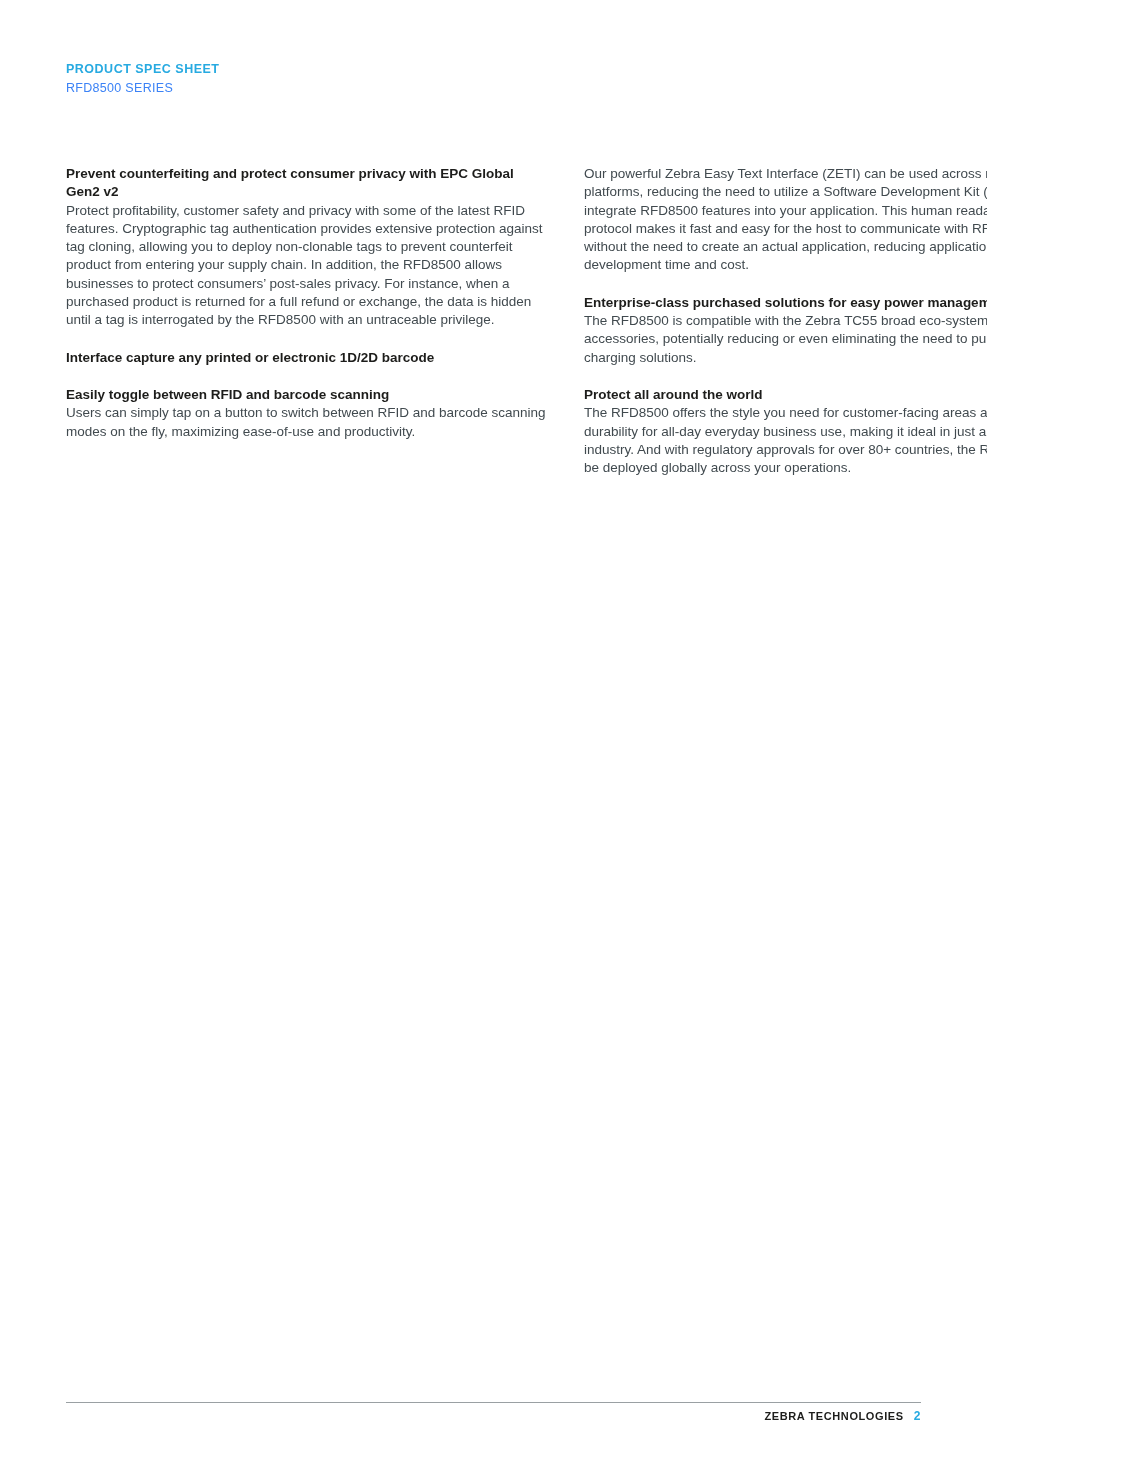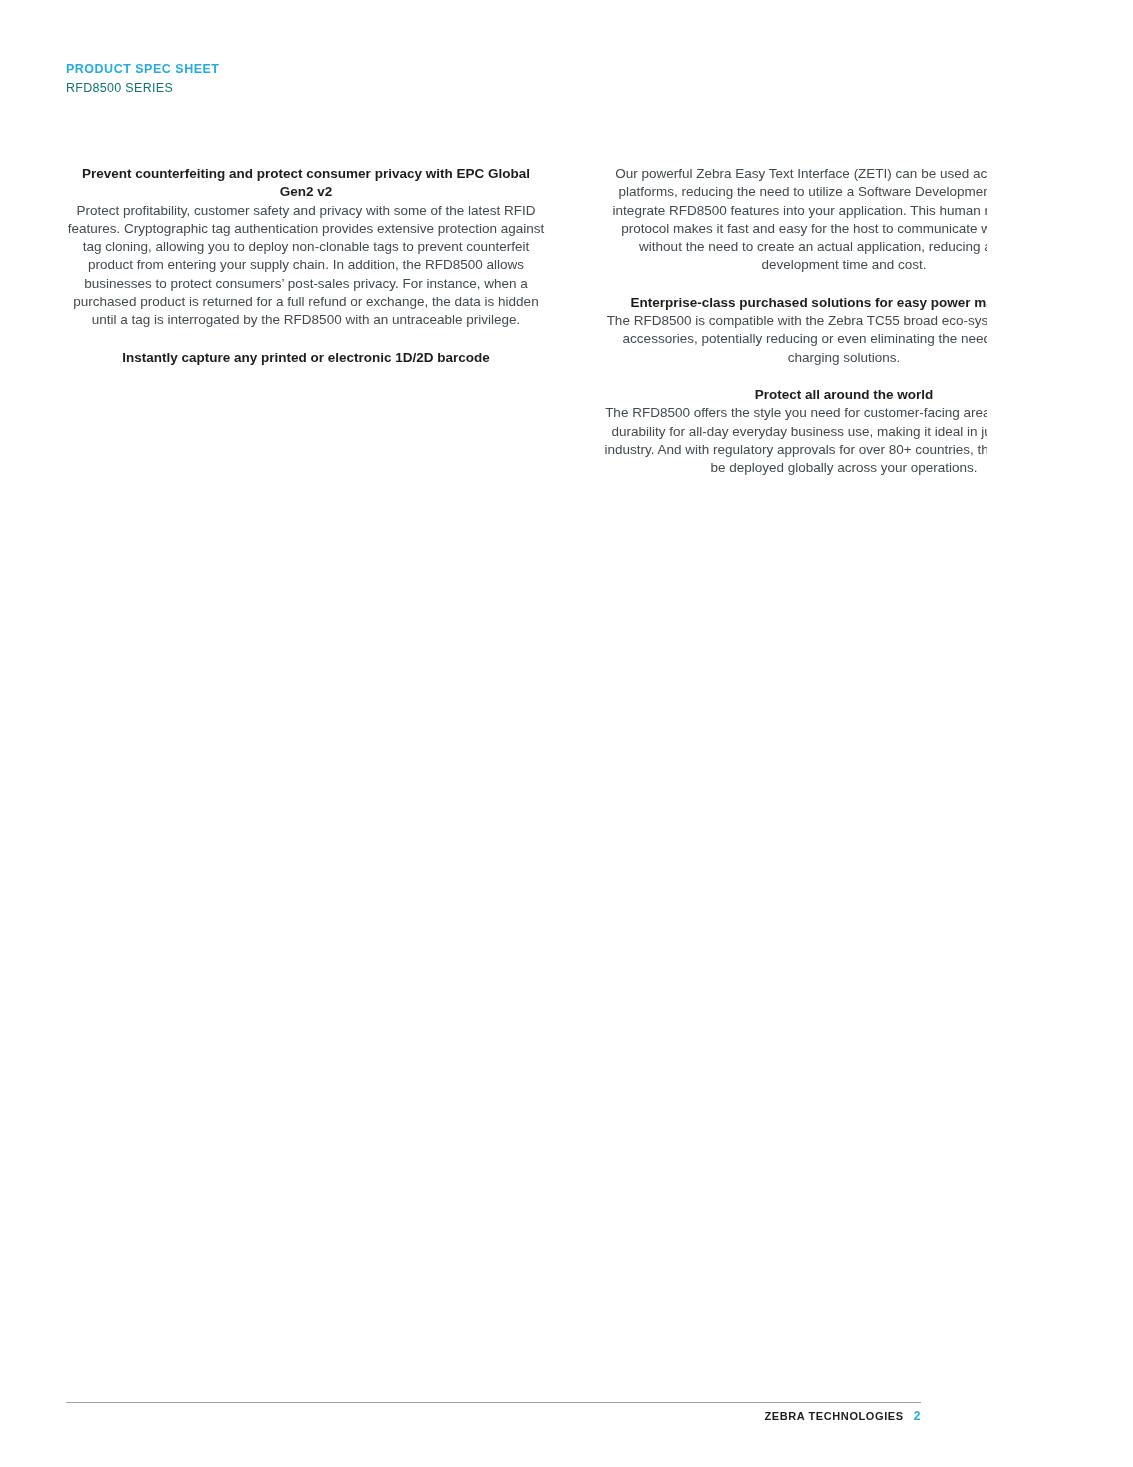--- a/index.html
+++ b/index.html
@@ -21,32 +21,31 @@
     font-size: 12.5px;
     font-weight: bold;
     letter-spacing: 0.5px;
     color: #27aae1;
     line-height: 15px;
   }
   .series {
     font-size: 12.5px;
     font-weight: normal;
     letter-spacing: 0.3px;
-    color: #0f766e;
+    color: #3b82f6;
     line-height: 15px;
     margin-top: 4px;
   }
   .content {
     position: absolute;
     left: 66px;
     top: 165px;
     width: 1001px;
     display: flex;
-    gap: 58px;
-    text-align: center;
+    gap: 38px;
   }
   .col {
     width: 480px;
     flex: 0 0 480px;
   }
   .section { margin: 0 0 19px 0; }
   .section h3 {
     margin: 0;
     font-size: 13.5px;
     line-height: 18.3px;
@@ -97,21 +96,25 @@
   </div>
 
   <div class="content">
 
     <div class="col">
       <div class="section">
         <h3>Prevent counterfeiting and protect consumer privacy with EPC Global Gen2 v2</h3>
         <p>Protect profitability, customer safety and privacy with some of the latest RFID features. Cryptographic tag authentication provides extensive protection against tag cloning, allowing you to deploy non-clonable tags to prevent counterfeit product from entering your supply chain. In addition, the RFD8500 allows businesses to protect consumers’ post-sales privacy. For instance, when a purchased product is returned for a full refund or exchange, the data is hidden until a tag is interrogated by the RFD8500 with an untraceable privilege.</p>
       </div>
       <div class="section">
-        <h3>Instantly capture any printed or electronic 1D/2D barcode</h3>
+        <h3>Interface capture any printed or electronic 1D/2D barcode</h3>
+      </div>
+      <div class="section">
+        <h3>Easily toggle between RFID and barcode scanning</h3>
+        <p>Users can simply tap on a button to switch between RFID and barcode scanning modes on the fly, maximizing ease-of-use and productivity.</p>
       </div>
     </div>
 
     <div class="col">
       <div class="section">
         <p>Our powerful Zebra Easy Text Interface (ZETI) can be used across many OS platforms, reducing the need to utilize a Software Development Kit (SDK) to integrate RFD8500 features into your application. This human readable ASCII protocol makes it fast and easy for the host to communicate with RFD8500 without the need to create an actual application, reducing application development time and cost.</p>
       </div>
       <div class="section">
         <h3>Enterprise-class purchased solutions for easy power management</h3>
         <p>The RFD8500 is compatible with the Zebra TC55 broad eco-system of charging accessories, potentially reducing or even eliminating the need to purchase charging solutions.</p>

